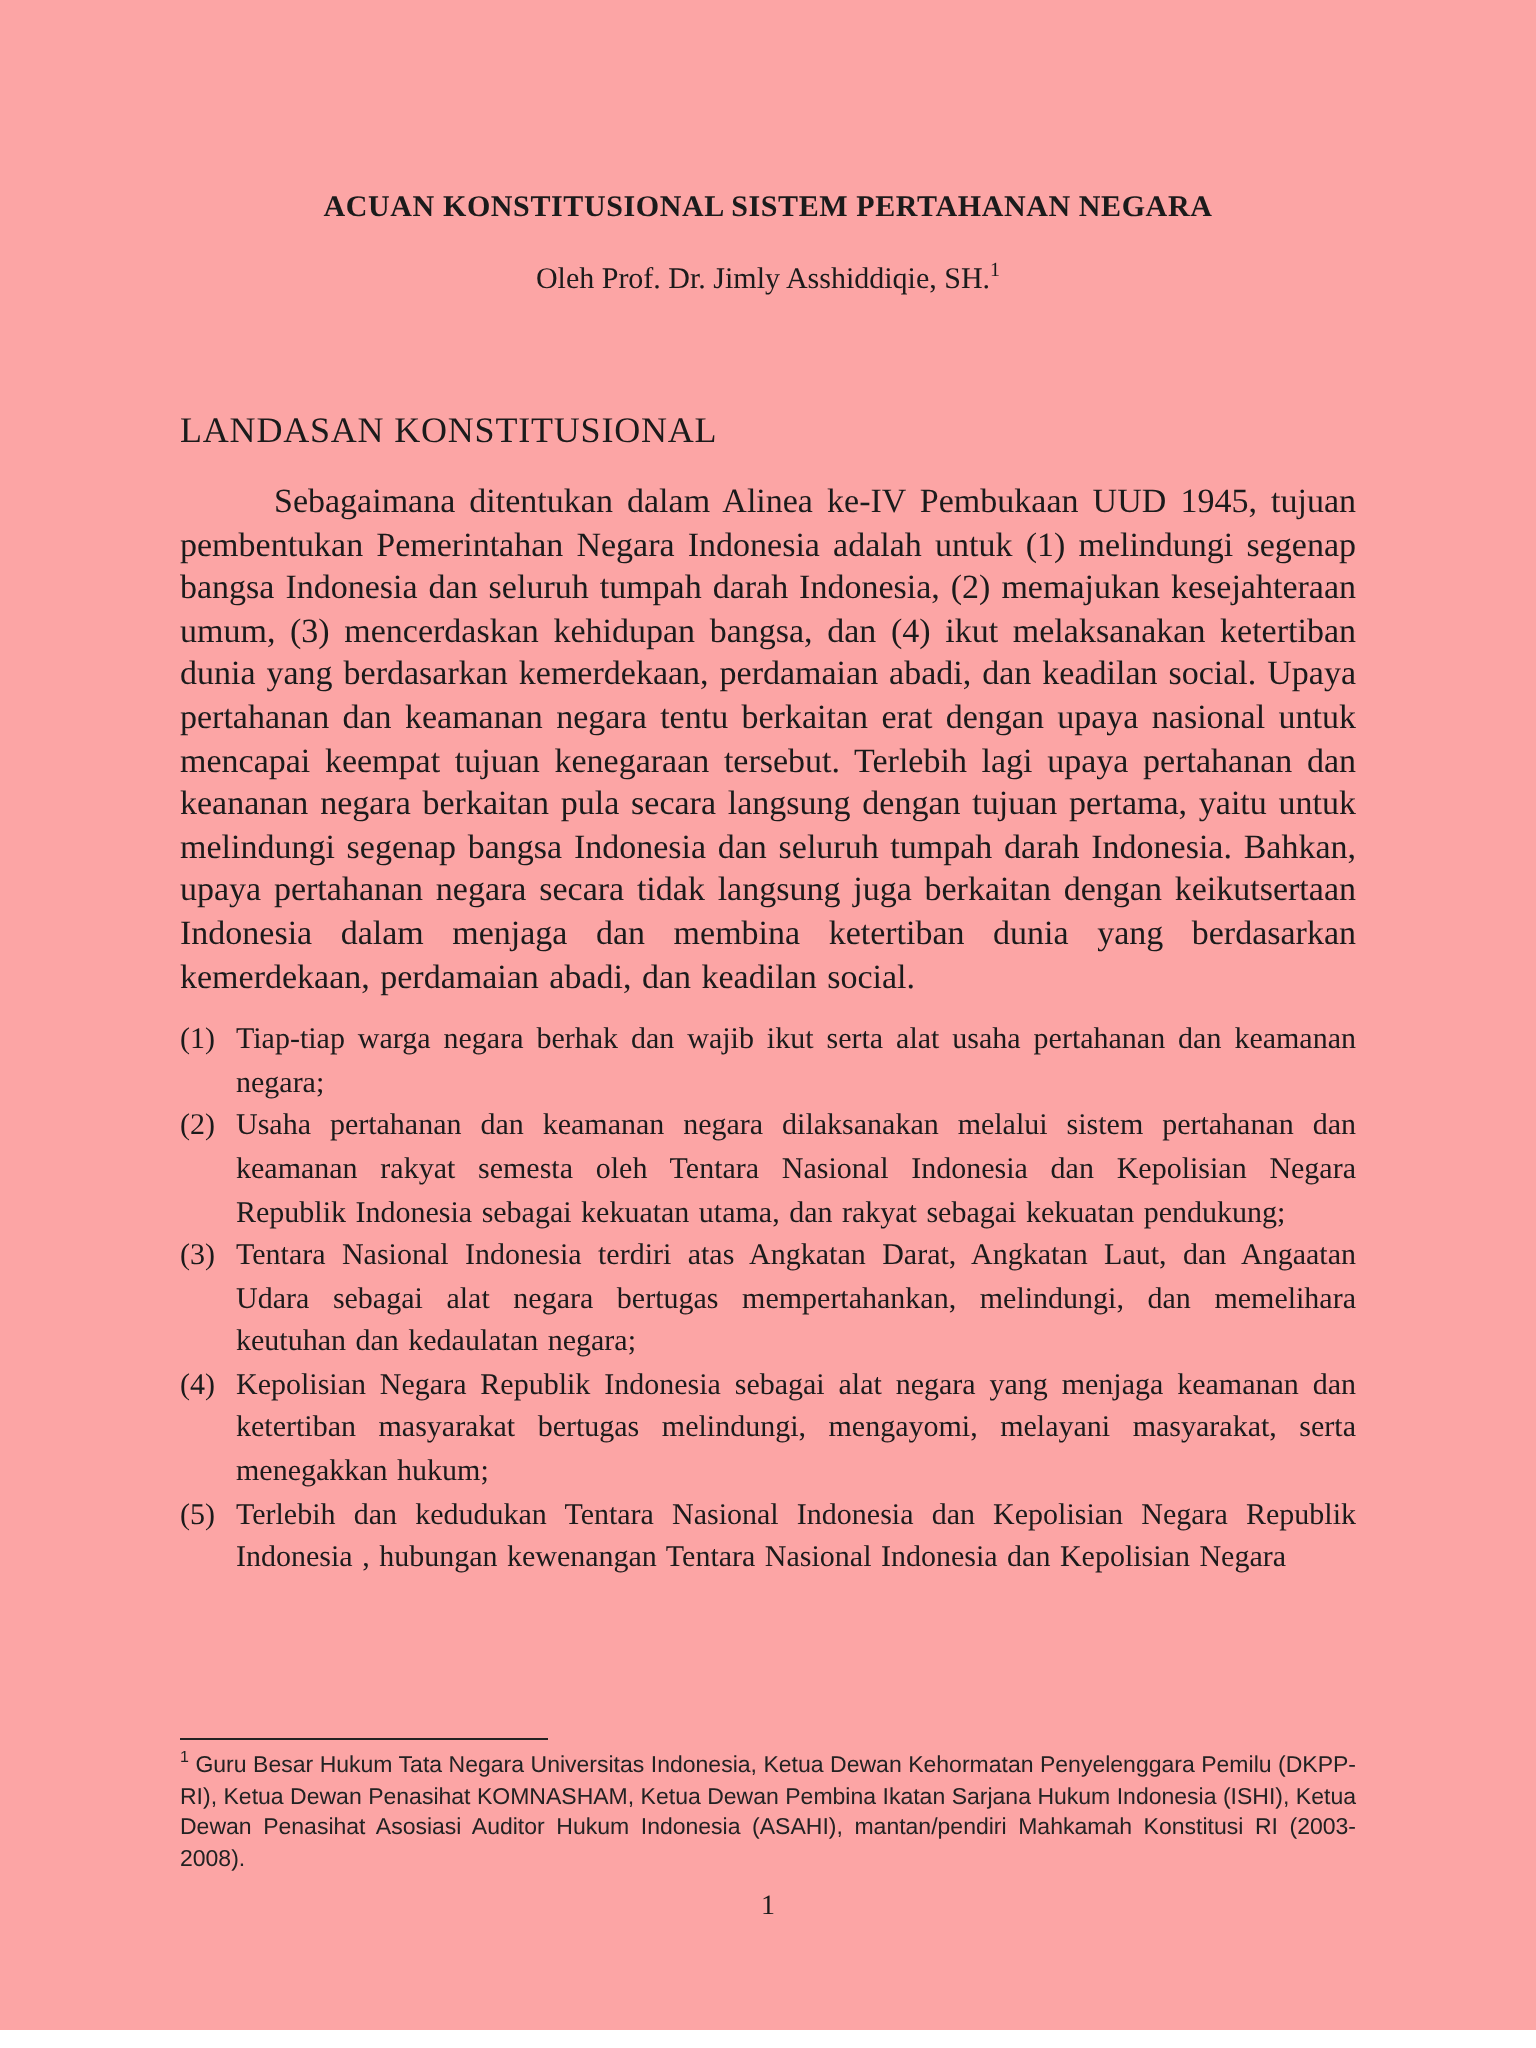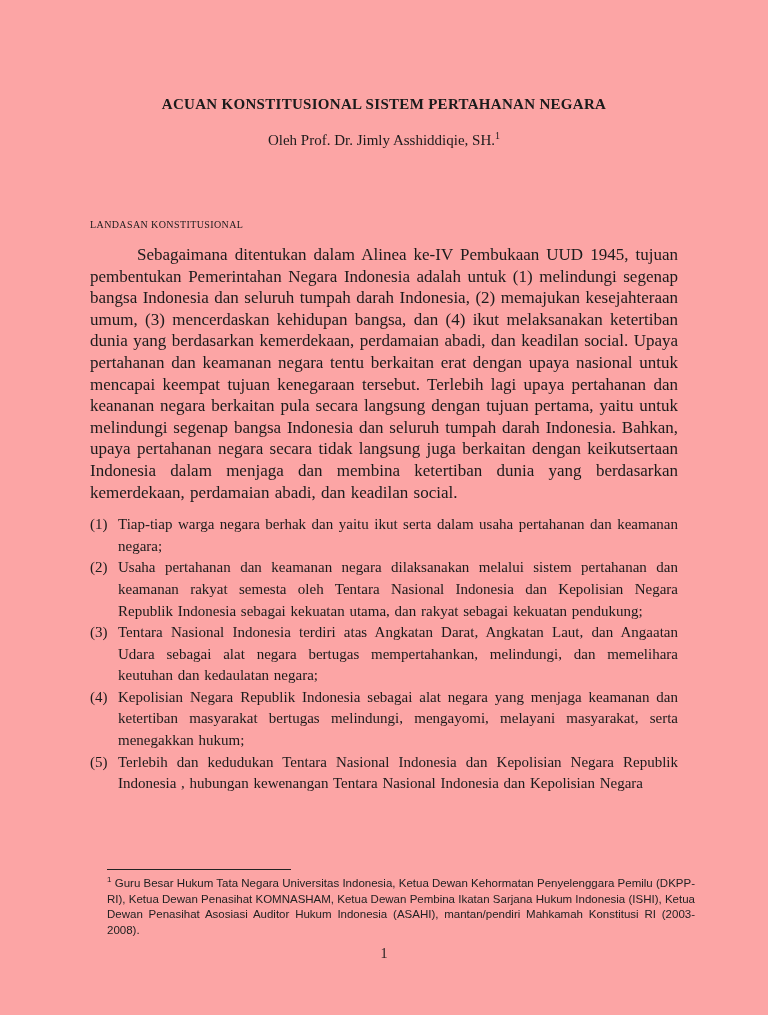--- a/index.html
+++ b/index.html
@@ -37,22 +37,22 @@
     font-weight: normal;
     font-size: 15px;
     line-height: 19px;
   }
   .doc-byline sup {
     font-size: 10px;
     vertical-align: super;
     line-height: 0;
   }
   .section-heading {
-    margin-top: 69px;
-    font-size: 10px;
+    margin-top: 55px;
+    font-size: 18px;
     letter-spacing: 0.4px;
   }
   .para {
     margin: 0;
     margin-top: 14px;
     font-size: 17px;
     line-height: 21.6px;
     text-align: justify;
     text-indent: 47px;
     word-spacing: 1px;
@@ -72,21 +72,20 @@
   .num-item .itext {
     flex: 1;
     text-align: justify;
     word-spacing: 1px;
   }
   .footnote-area {
     position: absolute;
     left: 90px;
     width: 588px;
     top: 869px;
-    margin-left: 17px;
   }
   .footnote-rule {
     width: 184px;
     height: 0;
     border-top: 1.5px solid #222222;
     margin-bottom: 6px;
   }
   .footnote-text {
     font-family: "Liberation Sans", "DejaVu Sans", sans-serif;
     font-size: 11.5px;
@@ -119,21 +118,21 @@
     <div class="doc-byline"><span>Oleh Prof. Dr. Jimly Asshiddiqie, SH.</span><sup>1</sup></div>
 
     <div class="section-heading">LANDASAN KONSTITUSIONAL</div>
 
     <p class="para">Sebagaimana ditentukan dalam Alinea ke-IV Pembukaan UUD 1945, tujuan pembentukan Pemerintahan Negara Indonesia adalah untuk (1) melindungi segenap bangsa Indonesia dan seluruh tumpah darah Indonesia, (2) memajukan kesejahteraan umum, (3) mencerdaskan kehidupan bangsa, dan (4) ikut melaksanakan ketertiban dunia yang berdasarkan kemerdekaan, perdamaian abadi, dan keadilan social. Upaya pertahanan dan keamanan negara tentu berkaitan erat dengan upaya nasional untuk mencapai keempat tujuan kenegaraan tersebut. Terlebih lagi upaya pertahanan dan keananan negara berkaitan pula secara langsung dengan tujuan pertama, yaitu untuk melindungi segenap bangsa Indonesia dan seluruh tumpah darah Indonesia. Bahkan, upaya pertahanan negara secara tidak langsung juga berkaitan dengan keikutsertaan Indonesia dalam menjaga dan membina ketertiban dunia yang berdasarkan kemerdekaan, perdamaian abadi, dan keadilan social.</p>
 
 
     <div class="num-list">
       <div class="num-item">
         <span class="marker">(1)</span>
-        <span class="itext">Tiap-tiap warga negara berhak dan yaitu ikut serta dalam usaha pertahanan dan keamanan negara;</span>
+        <span class="itext">Tiap-tiap warga negara berhak dan wajib ikut serta alat usaha pertahanan dan keamanan negara;</span>
       </div>
       <div class="num-item">
         <span class="marker">(2)</span>
         <span class="itext">Usaha pertahanan dan keamanan negara dilaksanakan melalui sistem pertahanan dan keamanan rakyat semesta oleh Tentara Nasional Indonesia dan Kepolisian Negara Republik Indonesia sebagai kekuatan utama, dan rakyat sebagai kekuatan pendukung;</span>
       </div>
       <div class="num-item">
         <span class="marker">(3)</span>
         <span class="itext">Tentara Nasional Indonesia terdiri atas Angkatan Darat, Angkatan Laut, dan Angaatan Udara sebagai alat negara bertugas mempertahankan, melindungi, dan memelihara keutuhan dan kedaulatan negara;</span>
       </div>
       <div class="num-item">

